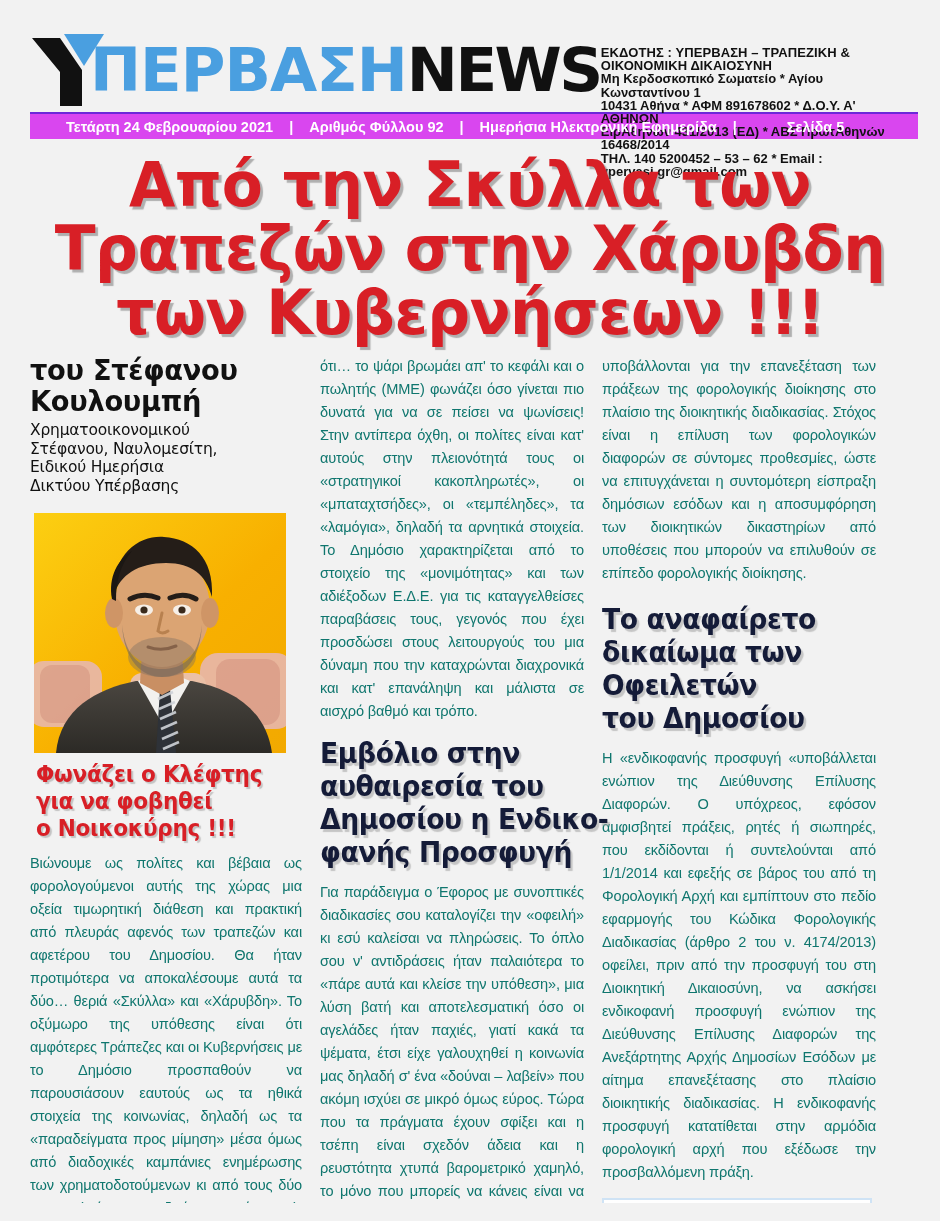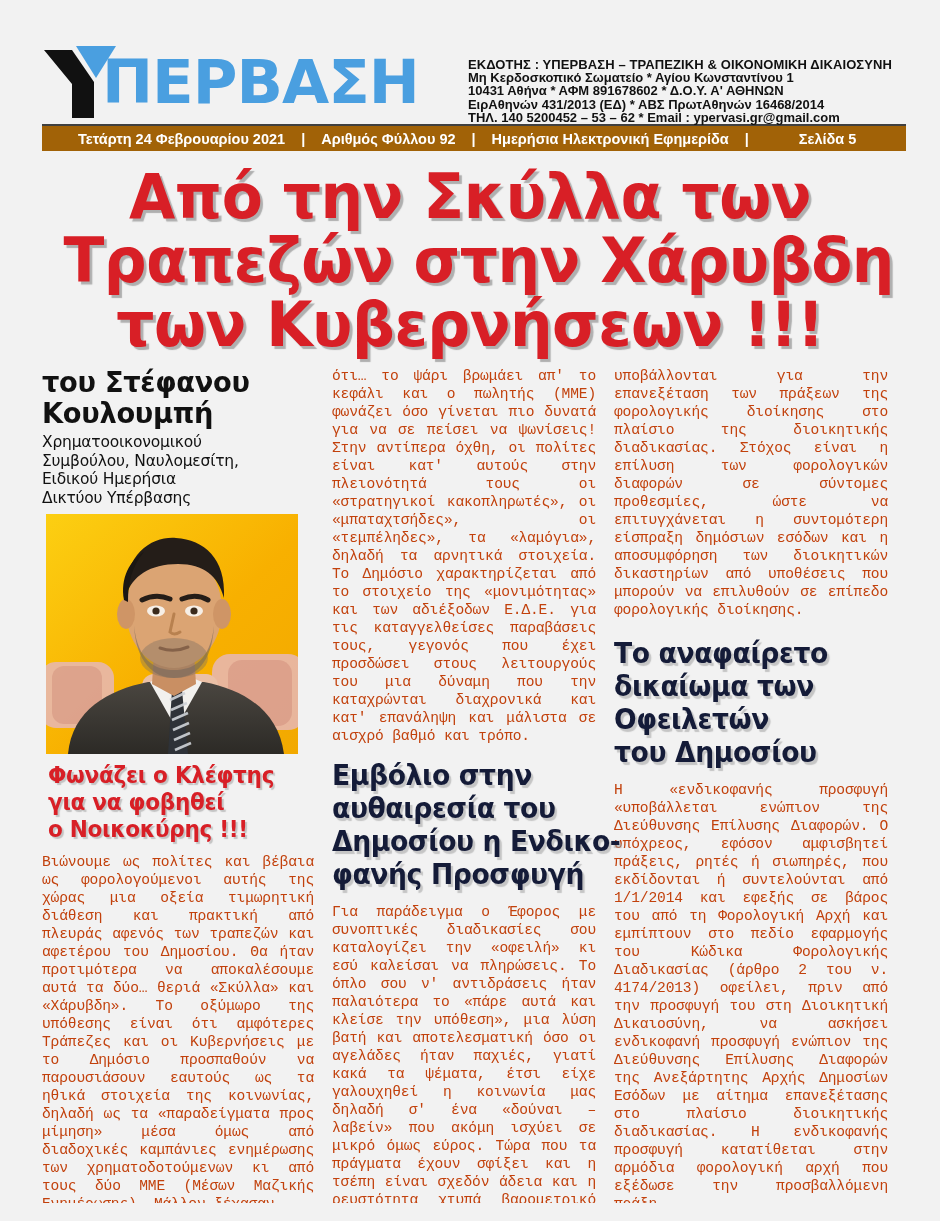--- a/index.html
+++ b/index.html
@@ -10,21 +10,21 @@
     background: #e8e8e8;
     font-family: "DejaVu Sans", sans-serif;
     overflow: hidden;
   }
 
   .page {
     width: 940px;
     height: 1221px;
     background: #f2f2f2;
     position: relative;
-    padding: 12px;
+    padding: 0;
   }
 
   
   .masthead {
     display: flex;
     align-items: flex-start;
     padding: 30px 22px 0 30px;
     height: 112px;
   }
 
@@ -66,29 +66,29 @@
     color: #111;
     font-weight: bold;
     padding-top: 16px;
     padding-right: 14px;
   }
   .pub-info div:first-child { letter-spacing: 0.1px; }
 
   
   .datebar {
     margin: 0 22px 0 30px;
-    background: #a16207;
+    background: #d946ef;
     color: #fff;
     height: 27px;
     display: flex;
     align-items: center;
     font-family: "Liberation Sans", sans-serif;
     font-weight: bold;
     font-size: 14.5px;
-    border-top: 2px solid #404040;
+    border-top: 2px solid #6d28d9;
   }
   .datebar .dseg { padding: 0 2px; white-space: nowrap; }
   .datebar .dsep { padding: 0 14px; color: #fff; }
   .datebar .dspacer { flex: 0 0 34px; }
 
   
   .headline {
     margin: 14px 30px 4px 30px;
     color: #d81f26;
     font-family: "DejaVu Sans", sans-serif;
@@ -127,21 +127,21 @@
     transform: scaleX(0.94);
     transform-origin: left;
     margin-bottom: 4px;
   }
   .byline-role {
     font-family: "DejaVu Sans", sans-serif;
     font-size: 15.5px;
     line-height: 18.5px;
     color: #111;
     letter-spacing: -0.2px;
-    margin-bottom: 7px;
+    margin-bottom: 18px;
   }
 
   
   .photo-frame {
     width: 252px;
     height: 240px;
     margin: 2px 0 8px 4px;
     position: relative;
     overflow: hidden;
     background: #f6b900;
@@ -157,24 +157,24 @@
     text-shadow: 2px 2px 1px rgba(150,150,150,0.5);
     letter-spacing: -0.3px;
     margin: 4px 0 10px 6px;
     transform: scaleX(0.96);
     transform-origin: left;
   }
   .photo-caption div { white-space: nowrap; }
 
   
   .body-text {
-    font-family: Liberation Mono, monospace;
+    font-family: Liberation Sans, sans-serif;
     font-size: 14.6px;
-    line-height: 18px;
-    color: #c2410c;
+    line-height: 23px;
+    color: #0f766e;
     text-align: justify;
     text-justify: inter-word;
     letter-spacing: -0.15px;
   }
   .body-text p { margin-bottom: 0; }
 
   
   .subhead {
     font-family: "DejaVu Sans", sans-serif;
     font-weight: bold;
@@ -219,20 +219,21 @@
 
     <div class="logo-block">
       <span class="logo-y">
         <svg width="74" height="76" viewBox="0 0 74 76">
           <polygon points="34,2 74,2 54,34" fill="#4a9fe0"></polygon>
           <polygon points="2,6 30,6 52,38 52,74 30,74 30,40" fill="#111111"></polygon>
         </svg>
       </span>
       <span class="logo-word">
         <span class="logo-ypervasi">ΠΕΡΒΑΣΗ</span>
+          <span class="logo-news">NEWS</span>
       </span>
     </div>
 
     <div class="pub-info">
       <div>ΕΚΔΟΤΗΣ : ΥΠΕΡΒΑΣΗ – ΤΡΑΠΕΖΙΚΗ &amp; ΟΙΚΟΝΟΜΙΚΗ ΔΙΚΑΙΟΣΥΝΗ</div>
       <div>Μη Κερδοσκοπικό Σωματείο * Αγίου Κωνσταντίνου 1</div>
       <div>10431 Αθήνα * ΑΦΜ 891678602 * Δ.Ο.Υ. Α' ΑΘΗΝΩΝ</div>
       <div>ΕιρΑθηνών 431/2013 (ΕΔ) * ΑΒΣ ΠρωτΑθηνών 16468/2014</div>
       <div>ΤΗΛ. 140 5200452 – 53 – 62 * Email : ypervasi.gr@gmail.com</div>
     </div>
@@ -258,21 +259,21 @@
 
   <div class="columns">
 
     <div class="col left">
       <div class="byline-name">
         <div>του Στέφανου</div>
         <div>Κουλουμπή</div>
       </div>
       <div class="byline-role">
         <div>Χρηματοοικονομικού</div>
-        <div>Συμβούλου, Ναυλομεσίτη,</div>
+        <div>Στέφανου, Ναυλομεσίτη,</div>
         <div>Ειδικού Ημερήσια</div>
         <div>Δικτύου Υπέρβασης</div>
       </div>
 
       <div class="photo-frame">
         <svg width="252" height="240" viewBox="0 0 252 240">
           <defs>
             <linearGradient id="bg" x1="0" y1="0" x2="1" y2="1">
               <stop offset="0%" stop-color="#fccf12"></stop>
               <stop offset="55%" stop-color="#f8b000"></stop>

